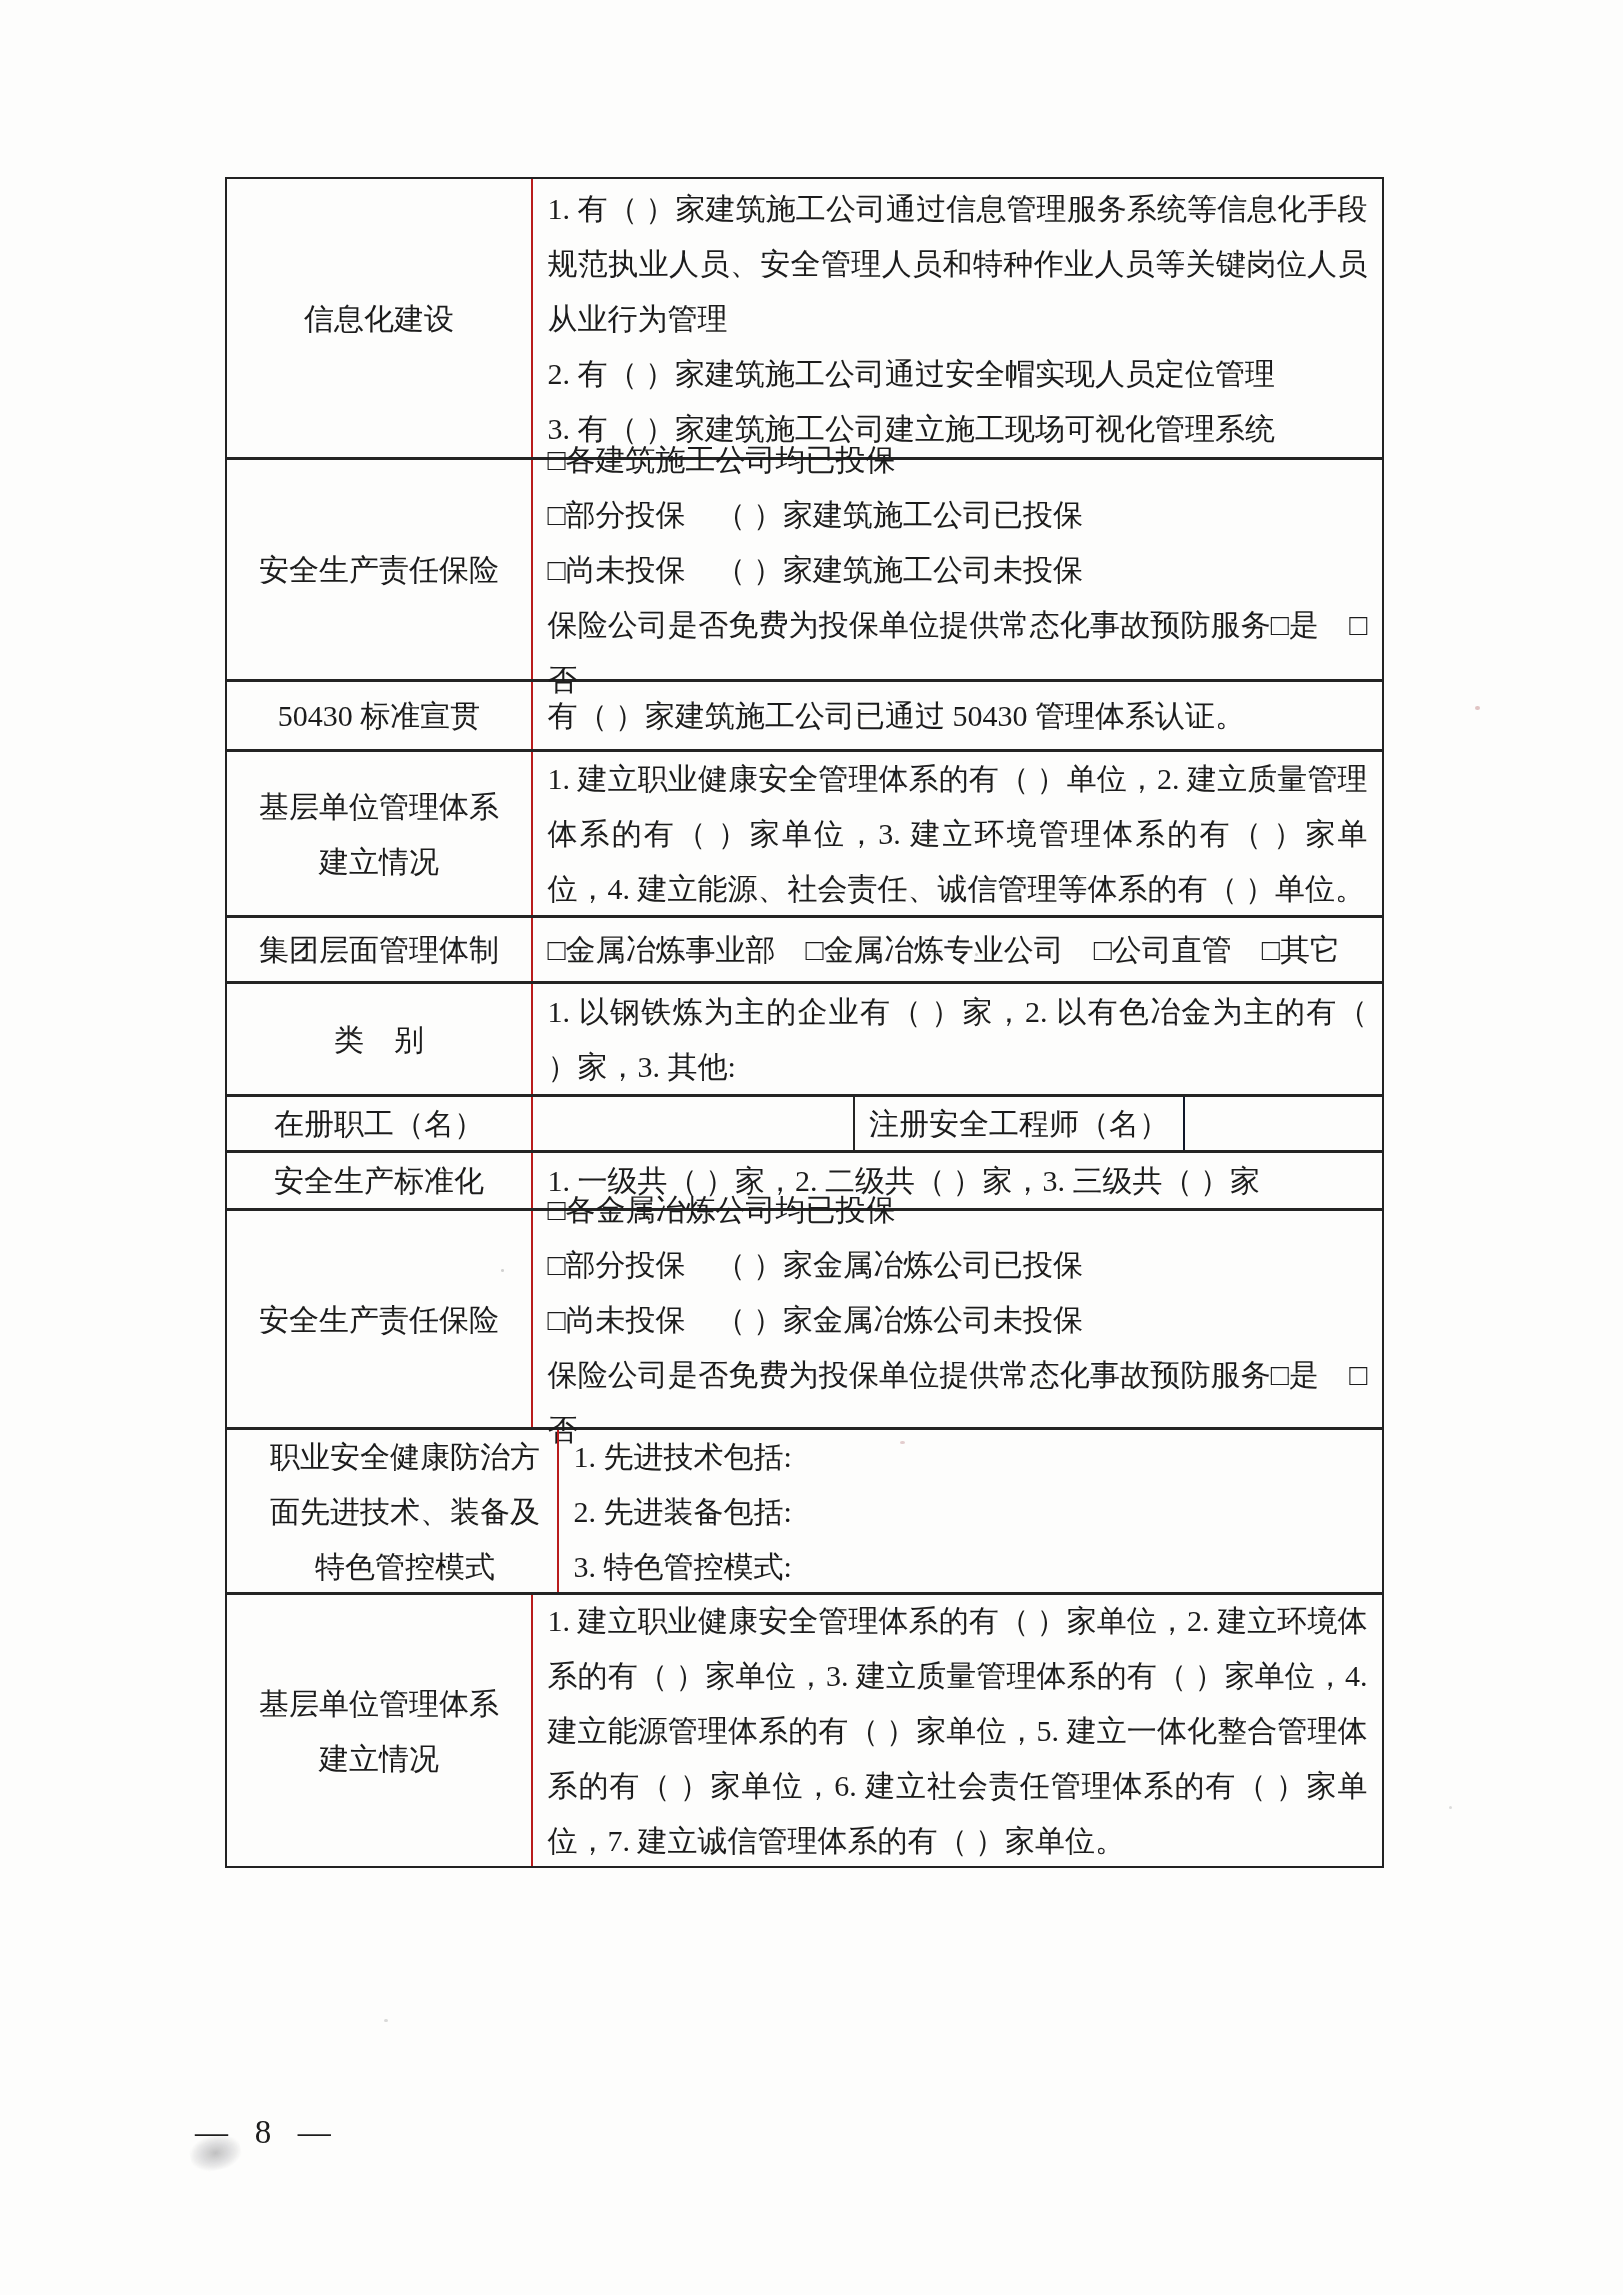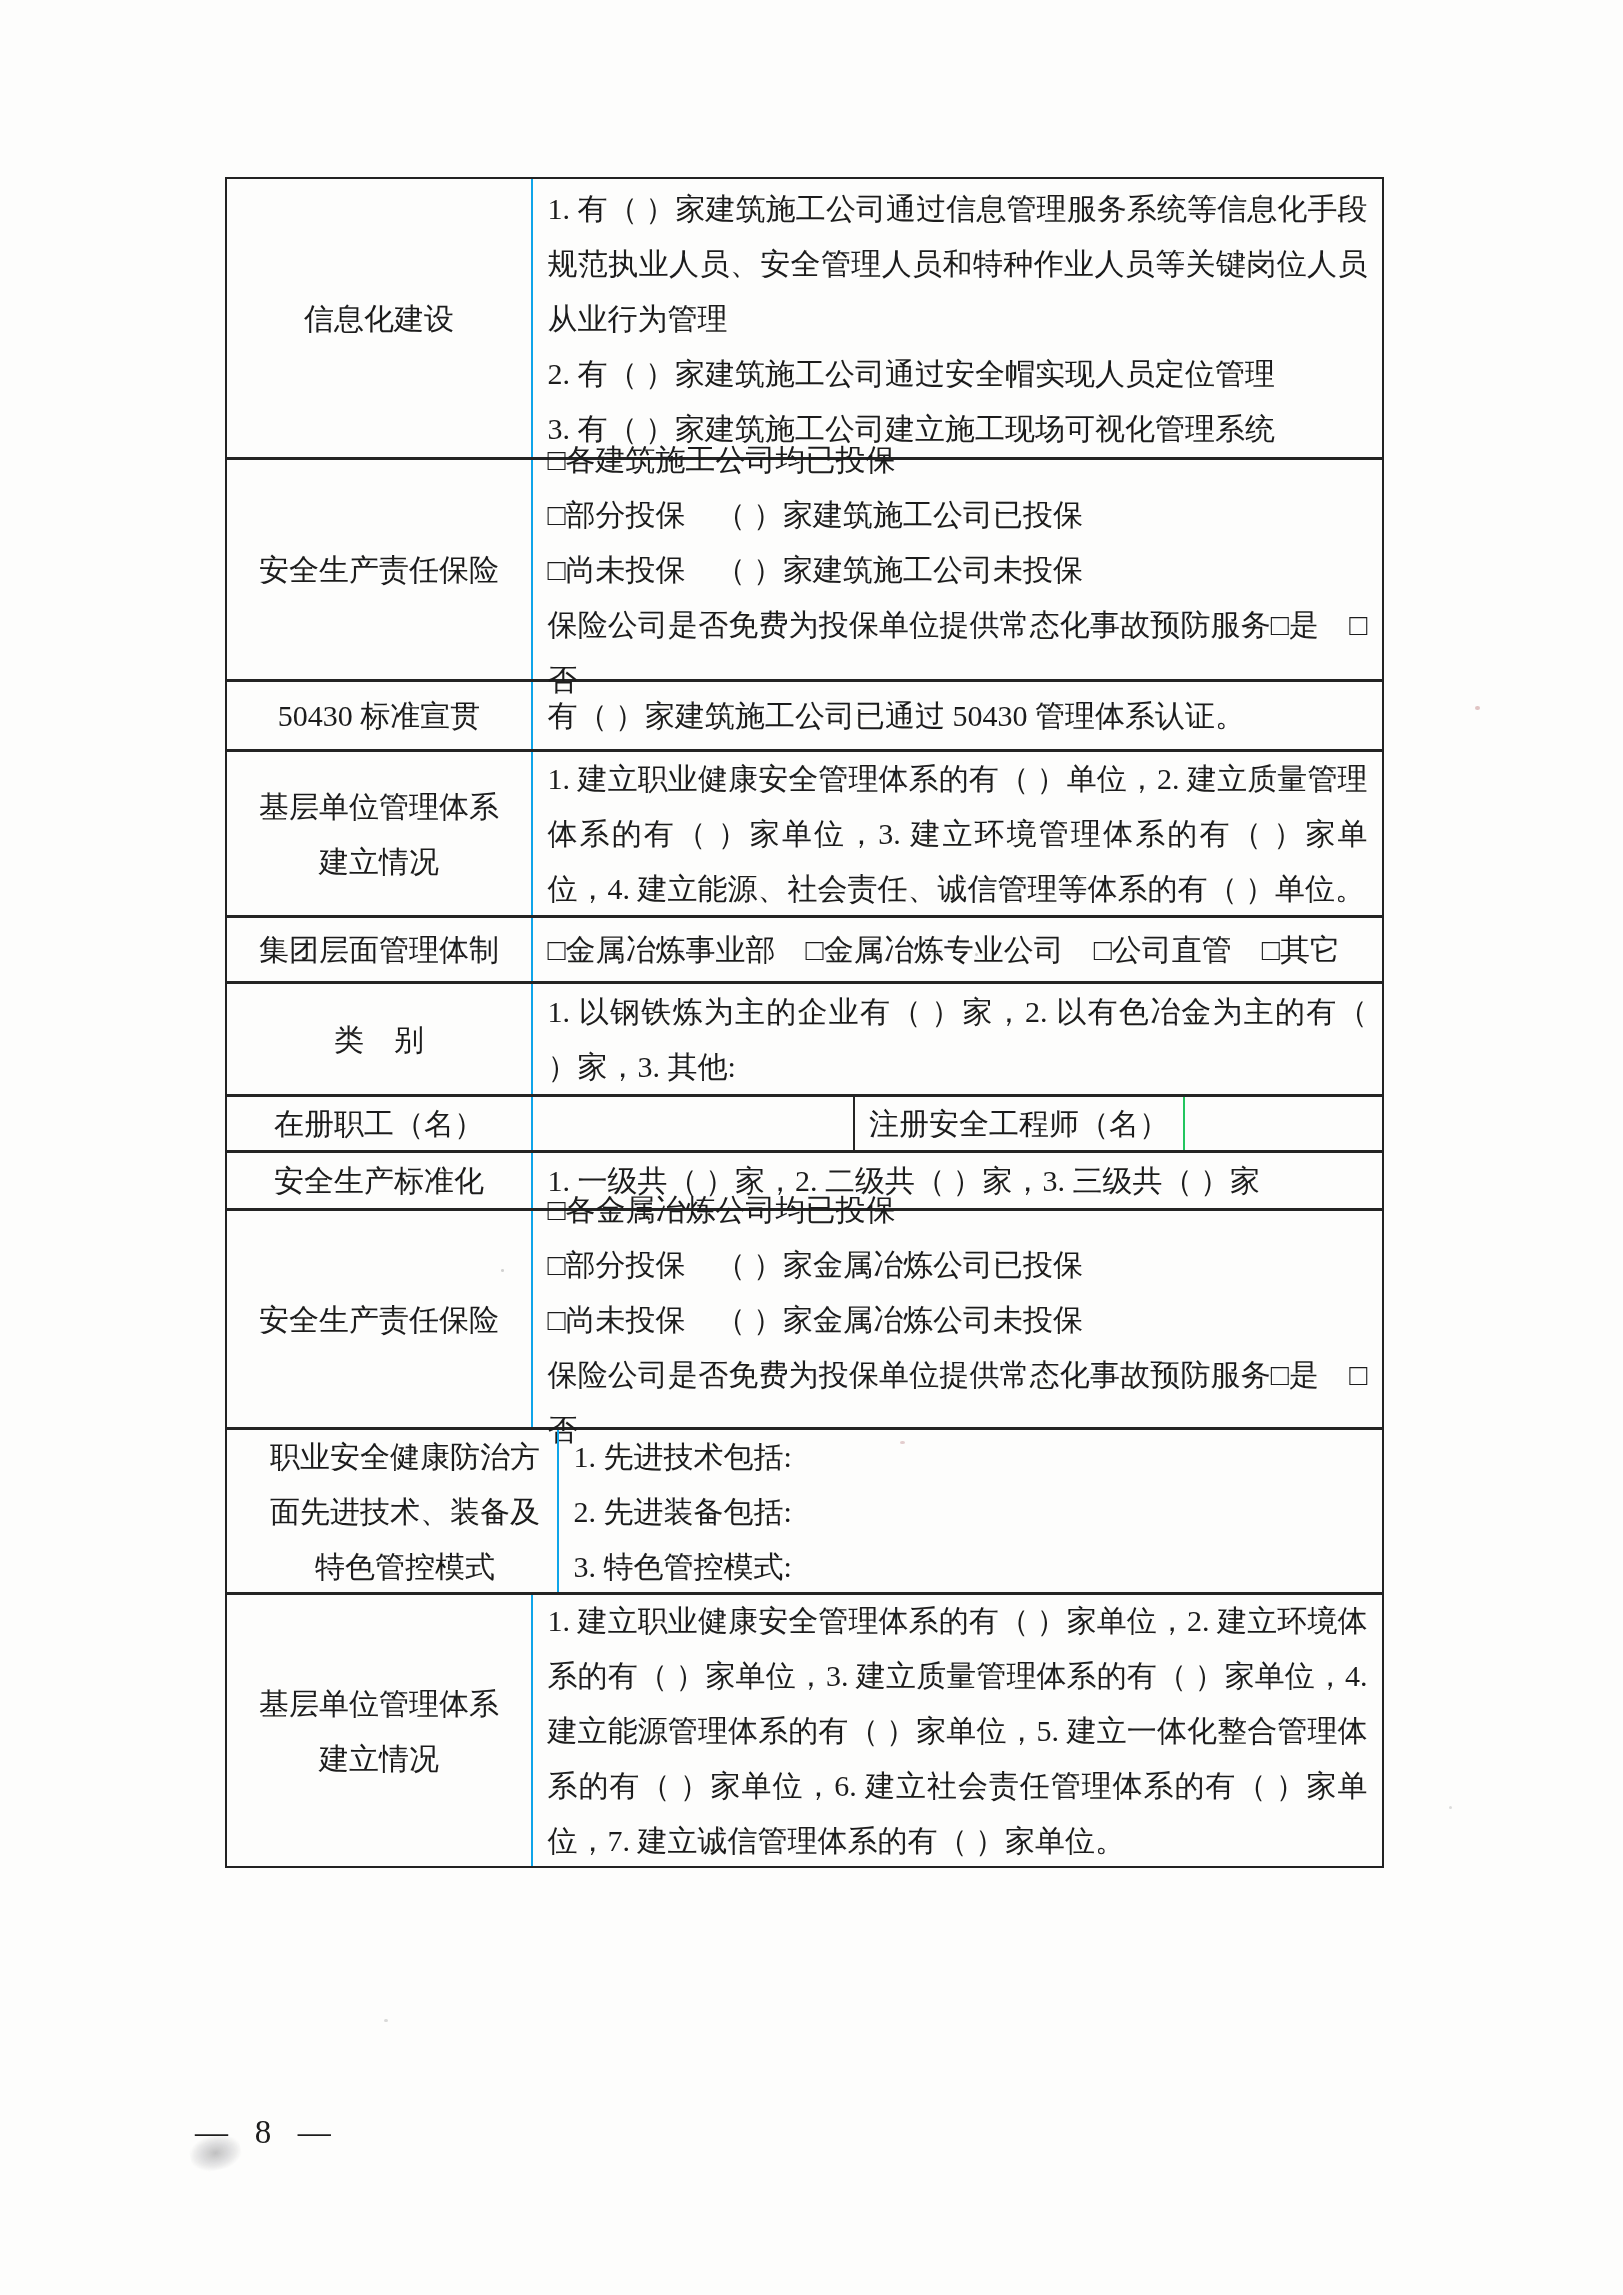--- a/index.html
+++ b/index.html
@@ -39,21 +39,21 @@
   .r11{height:274px;}
   .cell{
     box-sizing:border-box;
     display:flex;
     flex-direction:column;
     justify-content:center;
   }
   .label{
     width:306px;
     flex:0 0 306px;
-    border-right:2px solid #0ea5e9;
+    border-right:2px solid #b91c1c;
     align-items:center;
     text-align:center;
     font-size:30px;
     line-height:55px;
     white-space:pre-line;
     padding:0 12px;
   }
   .content{
     flex:1;
     padding:0 14.5px 0 14.5px;
@@ -69,21 +69,21 @@
     align-items:center;
     text-align:center;
     font-size:30px;
     font-weight:bold;
     letter-spacing:2.6px;
   }
   
   .c2{width:322px;flex:0 0 322px;border-right:2px solid #242424;}
   .c3{
     width:330px;flex:0 0 330px;
-    border-right:2px solid #22c55e;
+    border-right:2px solid #0f172a;
     align-items:center;text-align:left;
     font-size:30px;line-height:55px;padding:0 5.3px;
   }
   .c4{flex:1;}
   .page-number{
     position:absolute;
     left:195px;top:2114px;
     font-size:33px;
     letter-spacing:9.2px;
     color:#1c1c1c;

